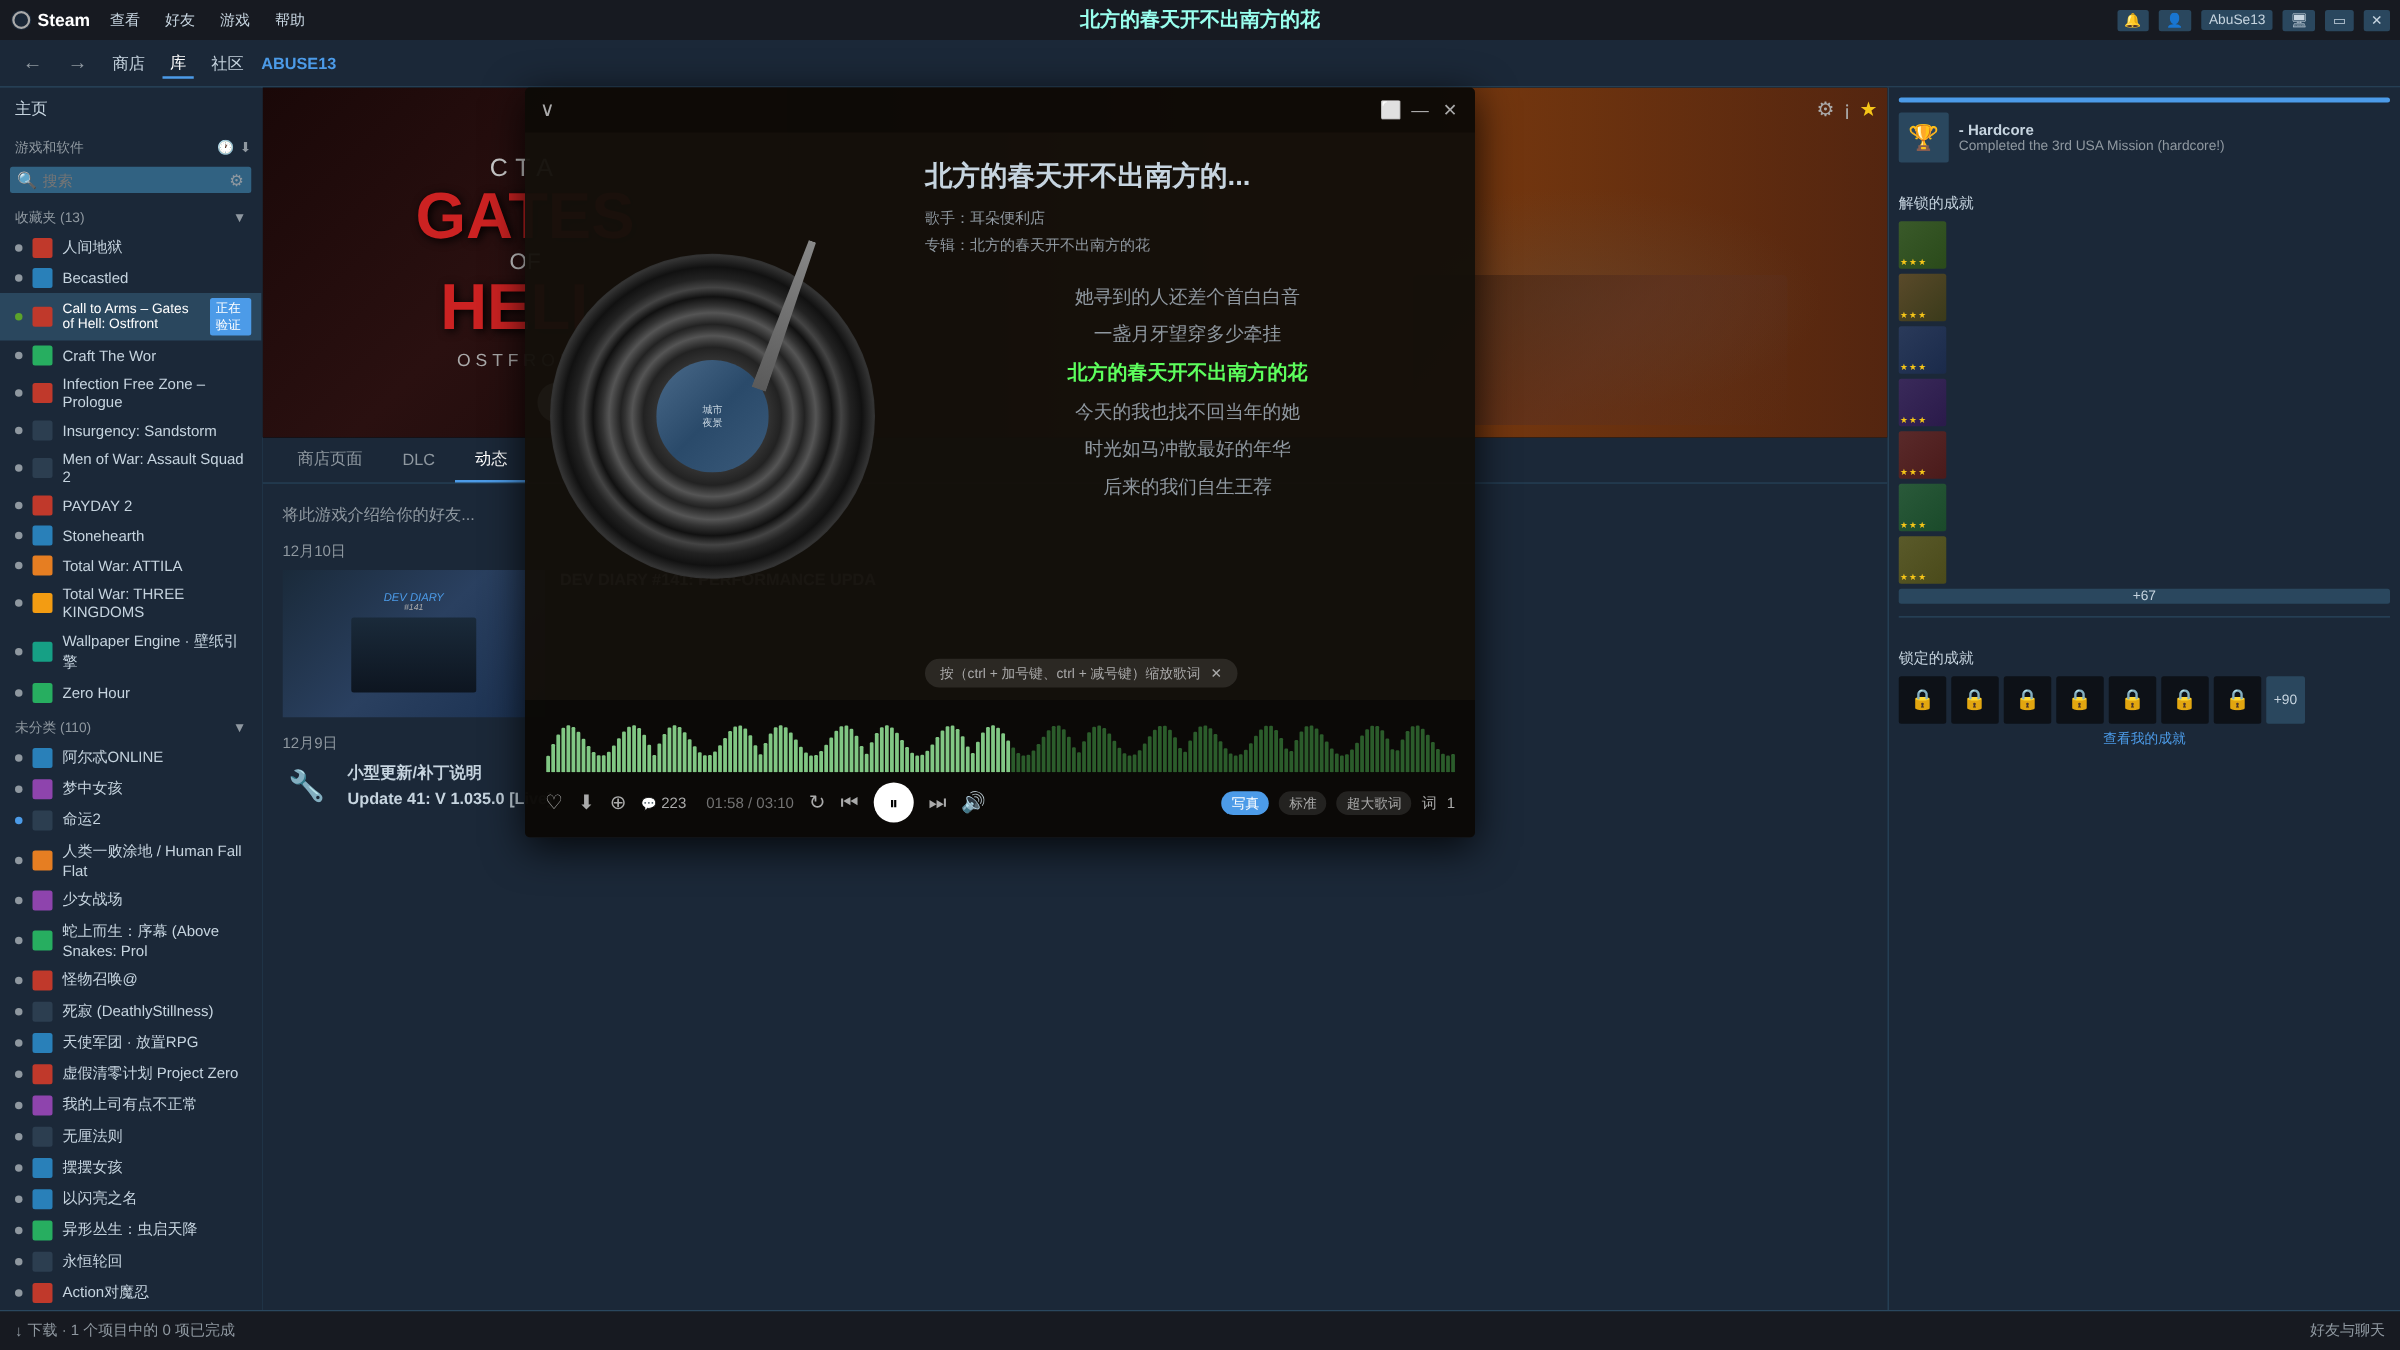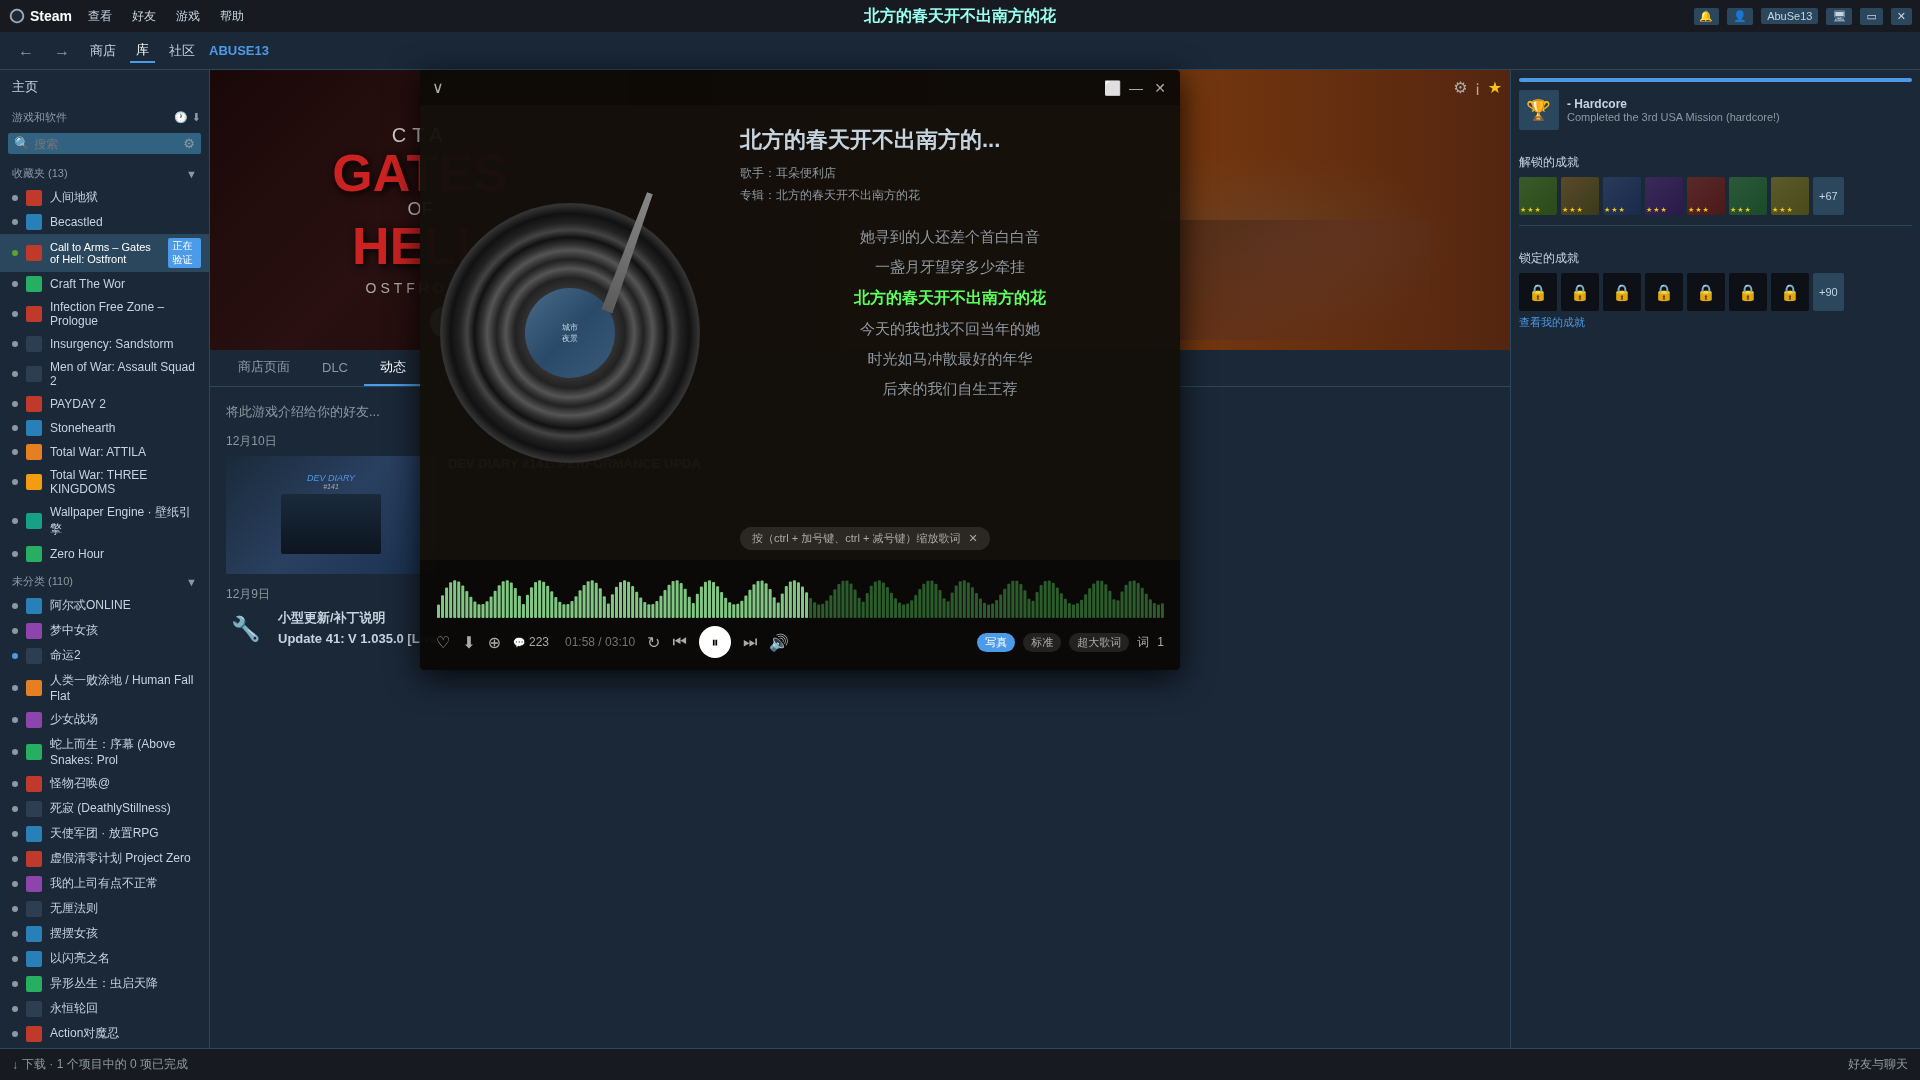--- a/index.html
+++ b/index.html
@@ -332,20 +332,21 @@
       background: #2a475e;
       flex-shrink: 0;
       display: flex;
       align-items: center;
       justify-content: center;
     }
     .ach-icons-row {
       display: flex;
       gap: 4px;
       flex-wrap: wrap;
+      flex-direction: column;
     }
     .ach-sm {
       width: 38px;
       height: 38px;
       border-radius: 2px;
       flex-shrink: 0;
       position: relative;
     }
     .ach-stars {
       position: absolute;
@@ -383,21 +384,21 @@
       display: flex;
       align-items: center;
       justify-content: center;
       color: #3d5a6b;
       font-size: 16px;
     }
     .view-achievements {
       color: #4c9be8;
       font-size: 11px;
       cursor: pointer;
-      text-align: left;
+      text-align: center;
       margin-top: 4px;
     }
 
     
     #music-player {
       position: fixed;
       top: 70px;
       left: 420px;
       width: 760px;
       height: 600px;

